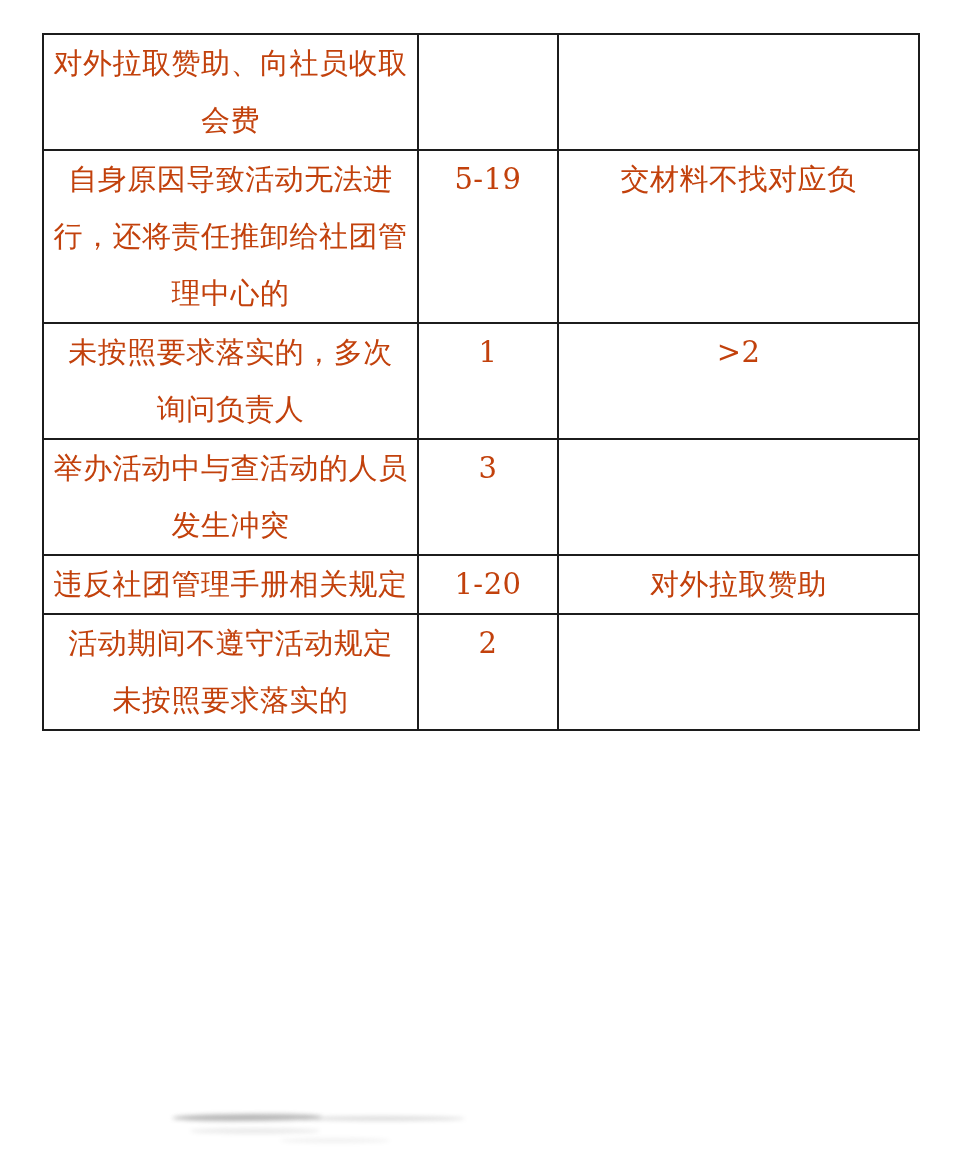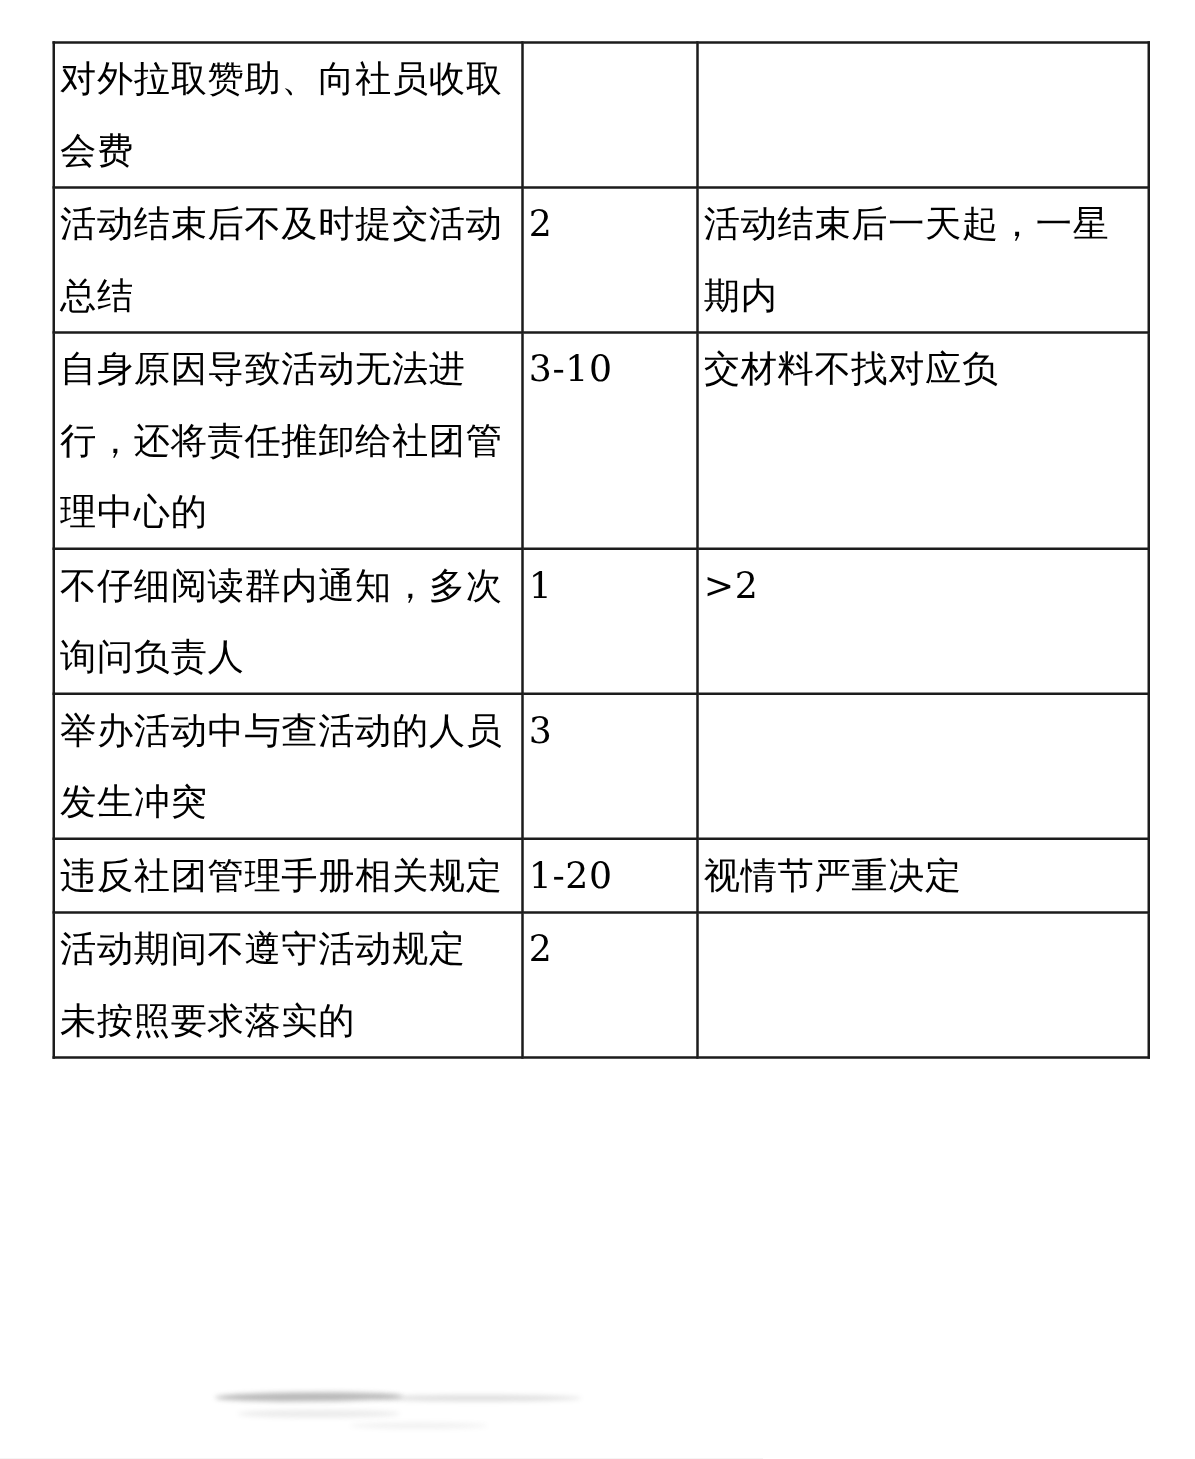--- a/index.html
+++ b/index.html
@@ -15,24 +15,25 @@
     position: absolute;
     left: 42px;
     top: 33px;
     width: 876px;
     border-collapse: collapse;
     table-layout: fixed;
   }
   .penalty-table td {
     border: 2px solid #1c1c1c;
     vertical-align: top;
+    text-align: center;
     font-size: 29px;
     line-height: 57px;
     letter-spacing: 0.5px;
-    color: #000000;
+    color: #c2410c;
     white-space: pre-line;
     padding: 0 4px;
     overflow: hidden;
   }
   .col-violation { width: 375px; }
   .col-points    { width: 140px; }
   .col-note      { width: 361px; }
   
   .smudge {
     position: absolute;
@@ -56,49 +57,42 @@
       <col class="col-note">
     </colgroup>
     <tbody>
       <tr>
         <td>对外拉取赞助、向社员收取
 会费</td>
         <td></td>
         <td></td>
       </tr>
       <tr>
-        <td>活动结束后不及时提交活动
-总结</td>
-        <td>2</td>
-        <td>活动结束后一天起，一星
-期内</td>
-      </tr>
-      <tr>
         <td>自身原因导致活动无法进
 行，还将责任推卸给社团管
 理中心的</td>
-        <td>3-10</td>
+        <td>5-19</td>
         <td>交材料不找对应负</td>
       </tr>
       <tr>
-        <td>不仔细阅读群内通知，多次
+        <td>未按照要求落实的，多次
 询问负责人</td>
         <td>1</td>
         <td>&gt;2</td>
       </tr>
       <tr>
         <td>举办活动中与查活动的人员
 发生冲突</td>
         <td>3</td>
         <td></td>
       </tr>
       <tr>
         <td>违反社团管理手册相关规定</td>
         <td>1-20</td>
-        <td>视情节严重决定</td>
+        <td>对外拉取赞助</td>
       </tr>
       <tr>
         <td>活动期间不遵守活动规定
 未按照要求落实的</td>
         <td>2</td>
         <td></td>
       </tr>
     </tbody>
   </table>
 

